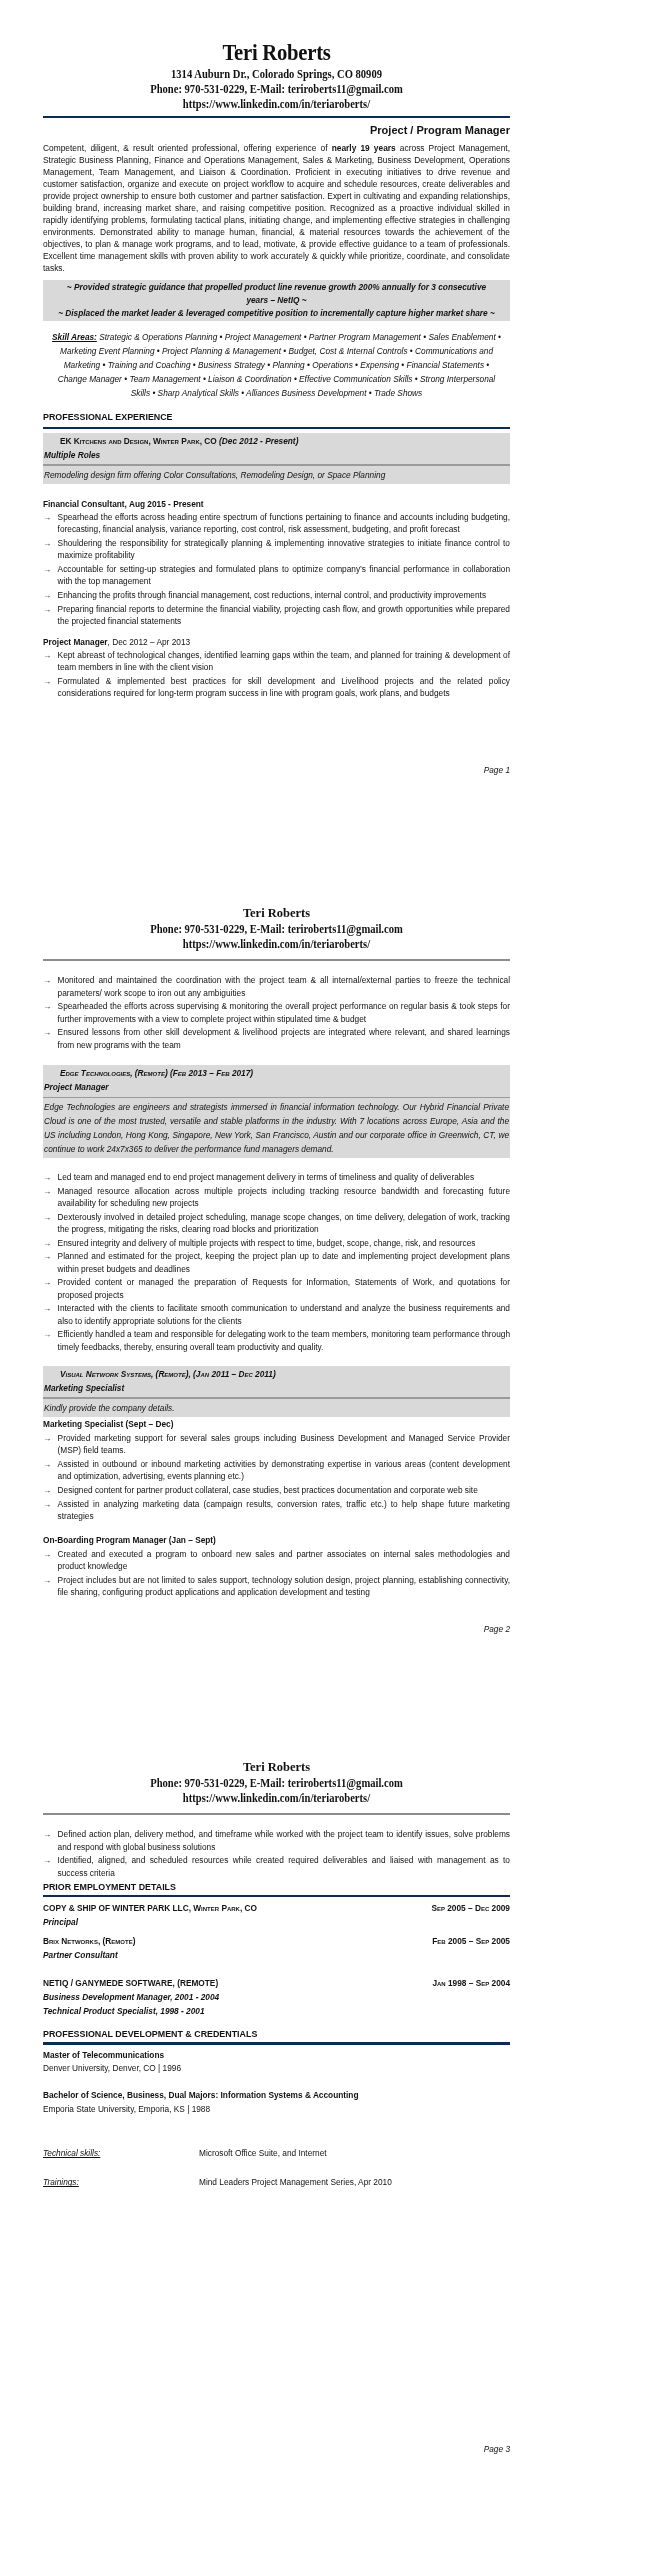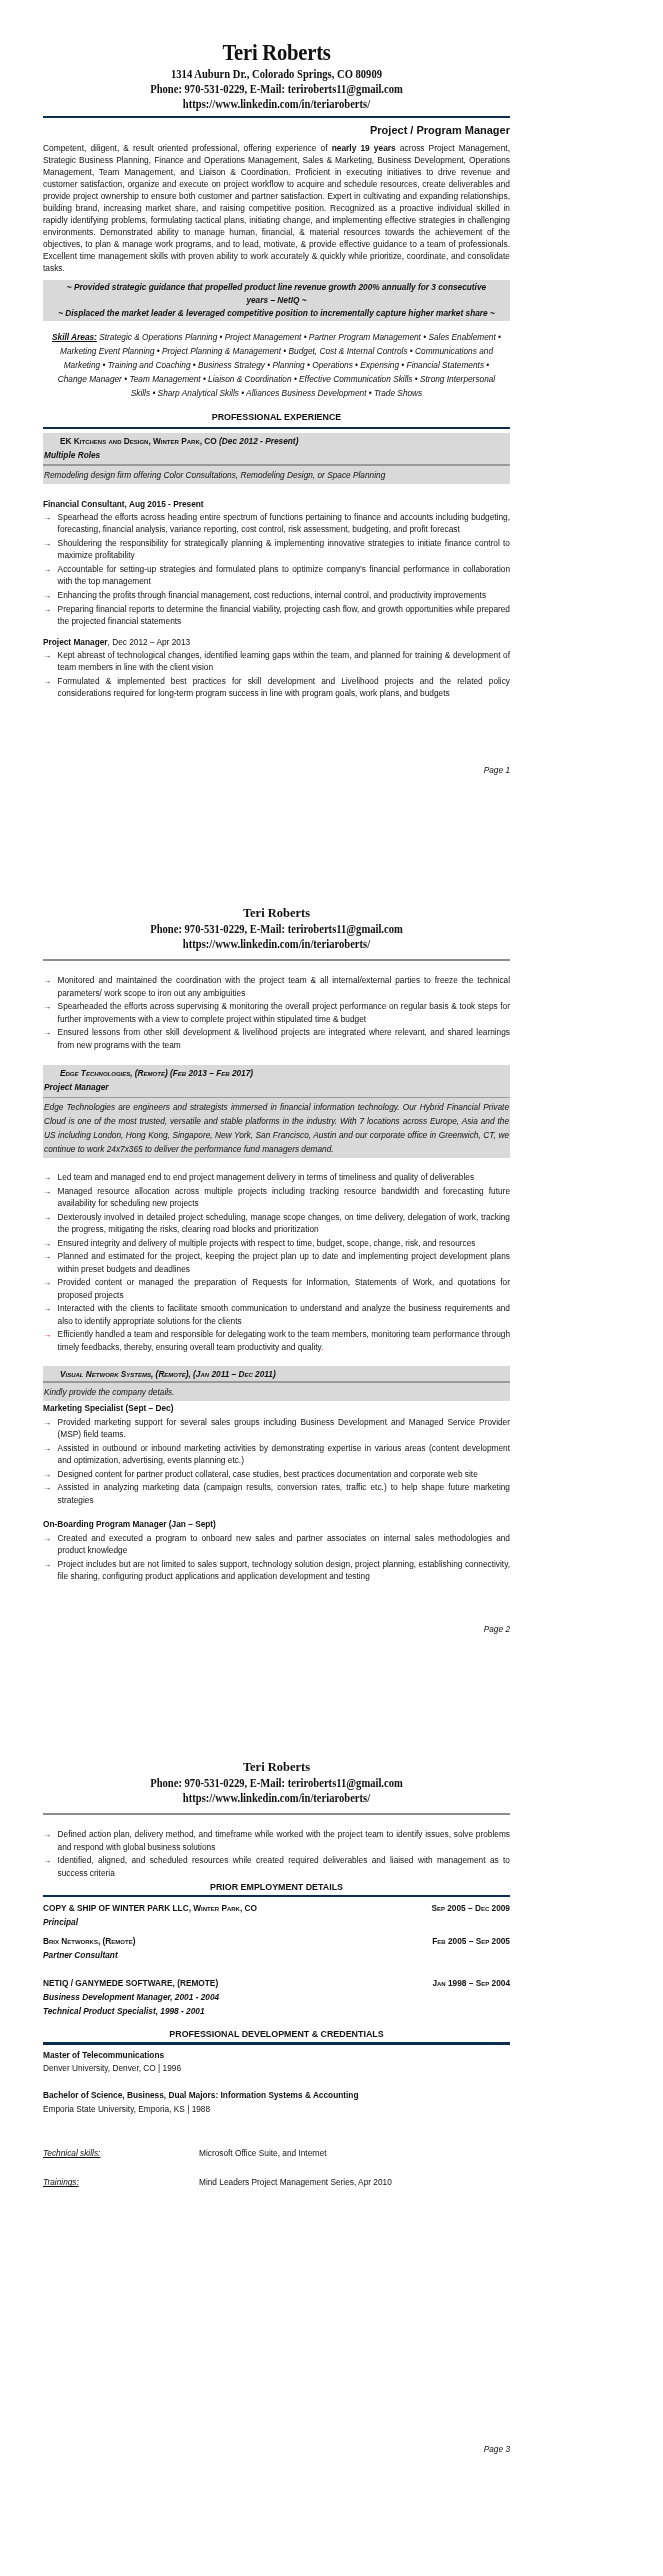--- a/index.html
+++ b/index.html
@@ -12,21 +12,21 @@
   .hdr .name1 { font-size:23px; line-height:28px; letter-spacing:-0.3px; transform:scaleX(0.9); }
   .hdr .name2 { font-size:12.5px; line-height:15.6px; }
   .hdr .line { font-size:11.5px; line-height:15px; transform:scaleX(0.92); }
   .rule-navy { height:2.1px; background:#0d2c4f; margin:4.2px 0 0 0; }
   .rule-gray { height:2.1px; background:#8c8c8c; margin:7.3px 0 0 0; }
   .title { text-align:right; font-weight:bold; font-size:11px; margin:6.2px 0 5.2px; }
   .sum { font-size:8.4px; line-height:12px; text-align:justify; }
   .hl { background:#d9d9d9; text-align:center; font-weight:bold; font-style:italic; font-size:8.3px; line-height:13px; margin:6.2px 0 0; padding:1px 15px; }
   .skills { text-align:center; font-style:italic; font-size:8.3px; line-height:14px; margin:9.4px 5.2px 0; }
   .skills .lbl { font-weight:bold; text-decoration:underline; }
-  .sec-h { text-align:center; font-weight:bold; font-size:8.9px; margin-top:11.5px; }
+  .sec-h { font-weight:bold; font-size:8.9px; margin-top:11.5px; }
   .navy-thin { height:2.1px; background:#0d2c4f; margin-top:5.2px; }
   .cobox { background:#d9d9d9; margin-top:4.2px; font-size:8.3px; line-height:14px; }
   .cobox .co { font-weight:bold; padding:1px 17px 0; }
   .cobox .role { font-weight:bold; font-style:italic; padding:0 1px 2.1px; }
   .cobox .divd { height:1.6px; background:#9a9a9a; }
   .cobox .desc { font-style:italic; padding:2.1px 1px 2.1px; text-align:justify; }
   .sc { font-variant:small-caps; }
   .sub { font-weight:bold; font-size:8.3px; margin-top:13.5px; line-height:12.5px; }
   .sub .n { font-weight:normal; }
   ul.arr { list-style:none; margin:1px 0 0; padding:0; }
@@ -118,20 +118,21 @@
     <li><span class="ar">→</span><span>Dexterously involved in detailed project scheduling, manage scope changes, on time delivery, delegation of work, tracking the progress, mitigating the risks, clearing road blocks and prioritization</span></li>
     <li><span class="ar">→</span><span>Ensured integrity and delivery of multiple projects with respect to time, budget, scope, change, risk, and resources</span></li>
     <li><span class="ar">→</span><span>Planned and estimated for the project, keeping the project plan up to date and implementing project development plans within preset budgets and deadlines</span></li>
     <li><span class="ar">→</span><span>Provided content or managed the preparation of Requests for Information, Statements of Work, and quotations for proposed projects</span></li>
     <li><span class="ar">→</span><span>Interacted with the clients to facilitate smooth communication to understand and analyze the business requirements and also to identify appropriate solutions for the clients</span></li>
     <li><span class="ar red">→</span><span>Efficiently handled a team and responsible for delegating work to the team members, monitoring team performance through timely feedbacks, thereby, ensuring overall team productivity and quality</span><span class="red">.</span></li>
   </ul>
 
   <div class="cobox" style="margin-top:13.5px">
     <div class="co"><i class="sc">Visual Network Systems, (Remote), (Jan 2011 – Dec 2011)</i></div>
+    <div class="role">Marketing Specialist</div>
     <div class="divd"></div>
     <div class="desc">Kindly provide the company details.</div>
   </div>
   <div class="sub" style="margin-top:1px">Marketing Specialist (Sept – Dec)</div>
   <ul class="arr">
     <li><span class="ar">→</span><span>Provided marketing support for several sales groups including Business Development and Managed Service Provider (MSP) field teams.</span></li>
     <li><span class="ar">→</span><span>Assisted in outbound or inbound marketing activities by demonstrating expertise in various areas (content development and optimization, advertising, events planning etc.)</span></li>
     <li><span class="ar">→</span><span>Designed content for partner product collateral, case studies, best practices documentation and corporate web site</span></li>
     <li><span class="ar">→</span><span>Assisted in analyzing marketing data (campaign results, conversion rates, traffic etc.) to help shape future marketing strategies</span></li>
   </ul>

